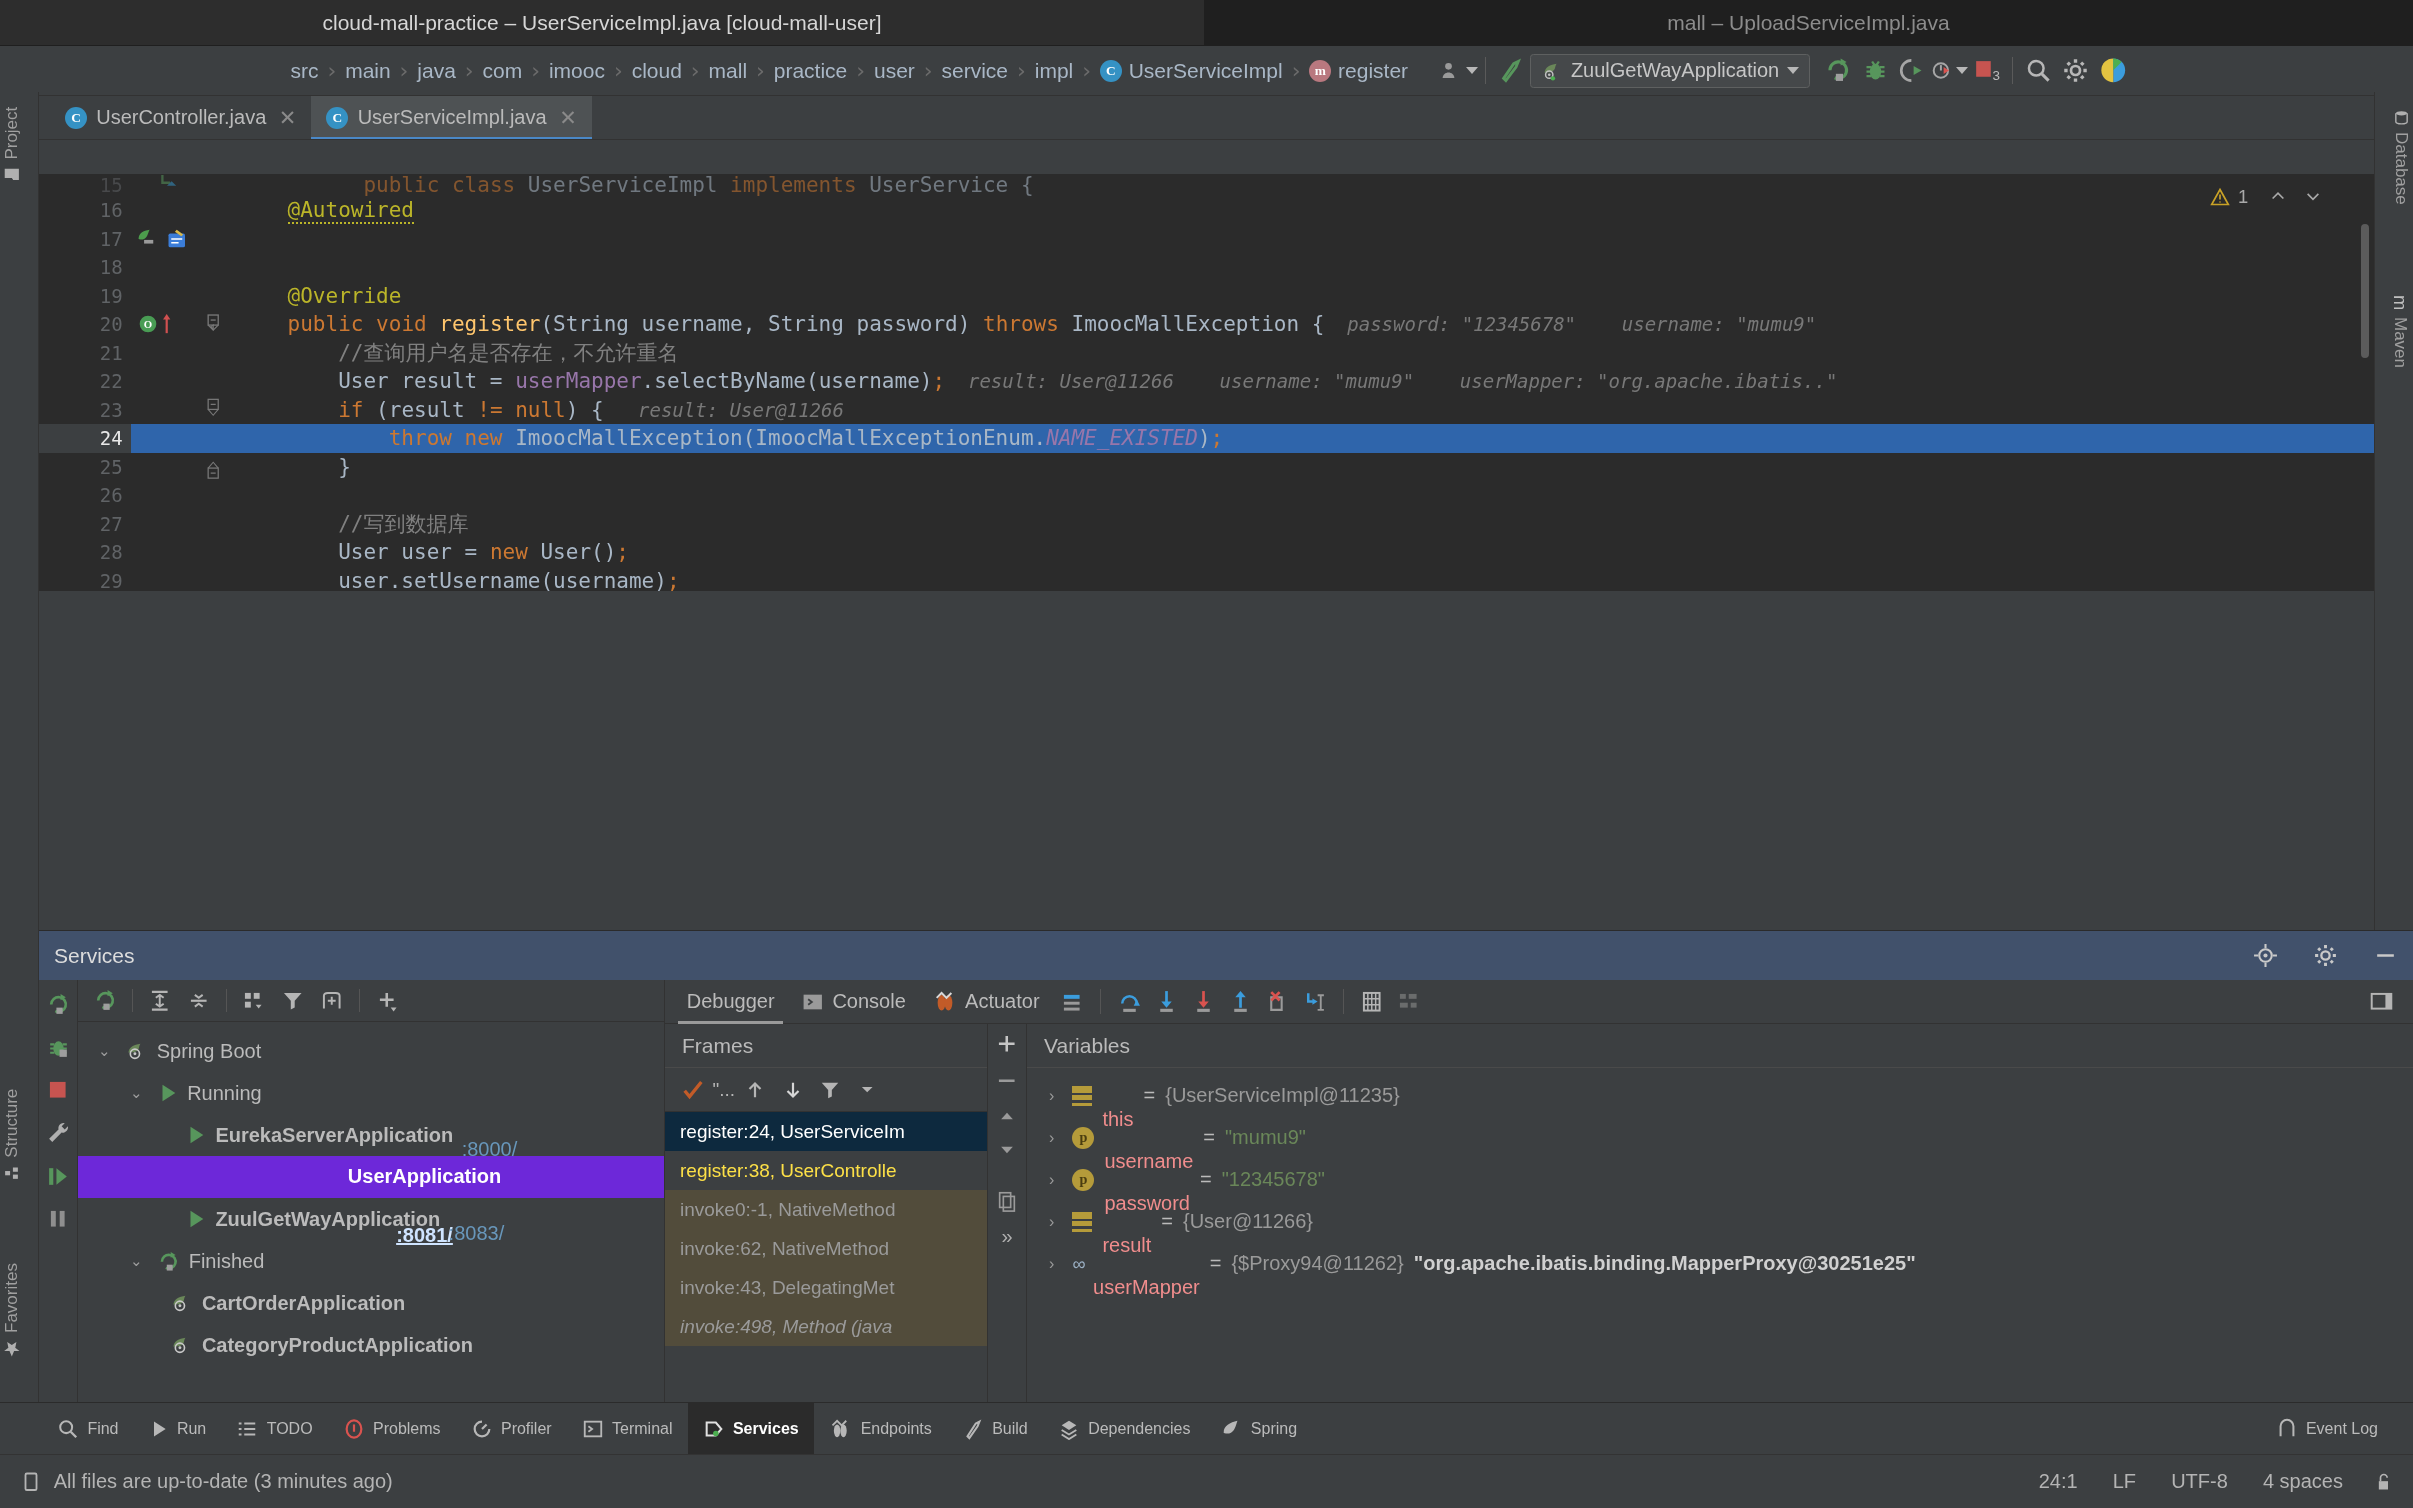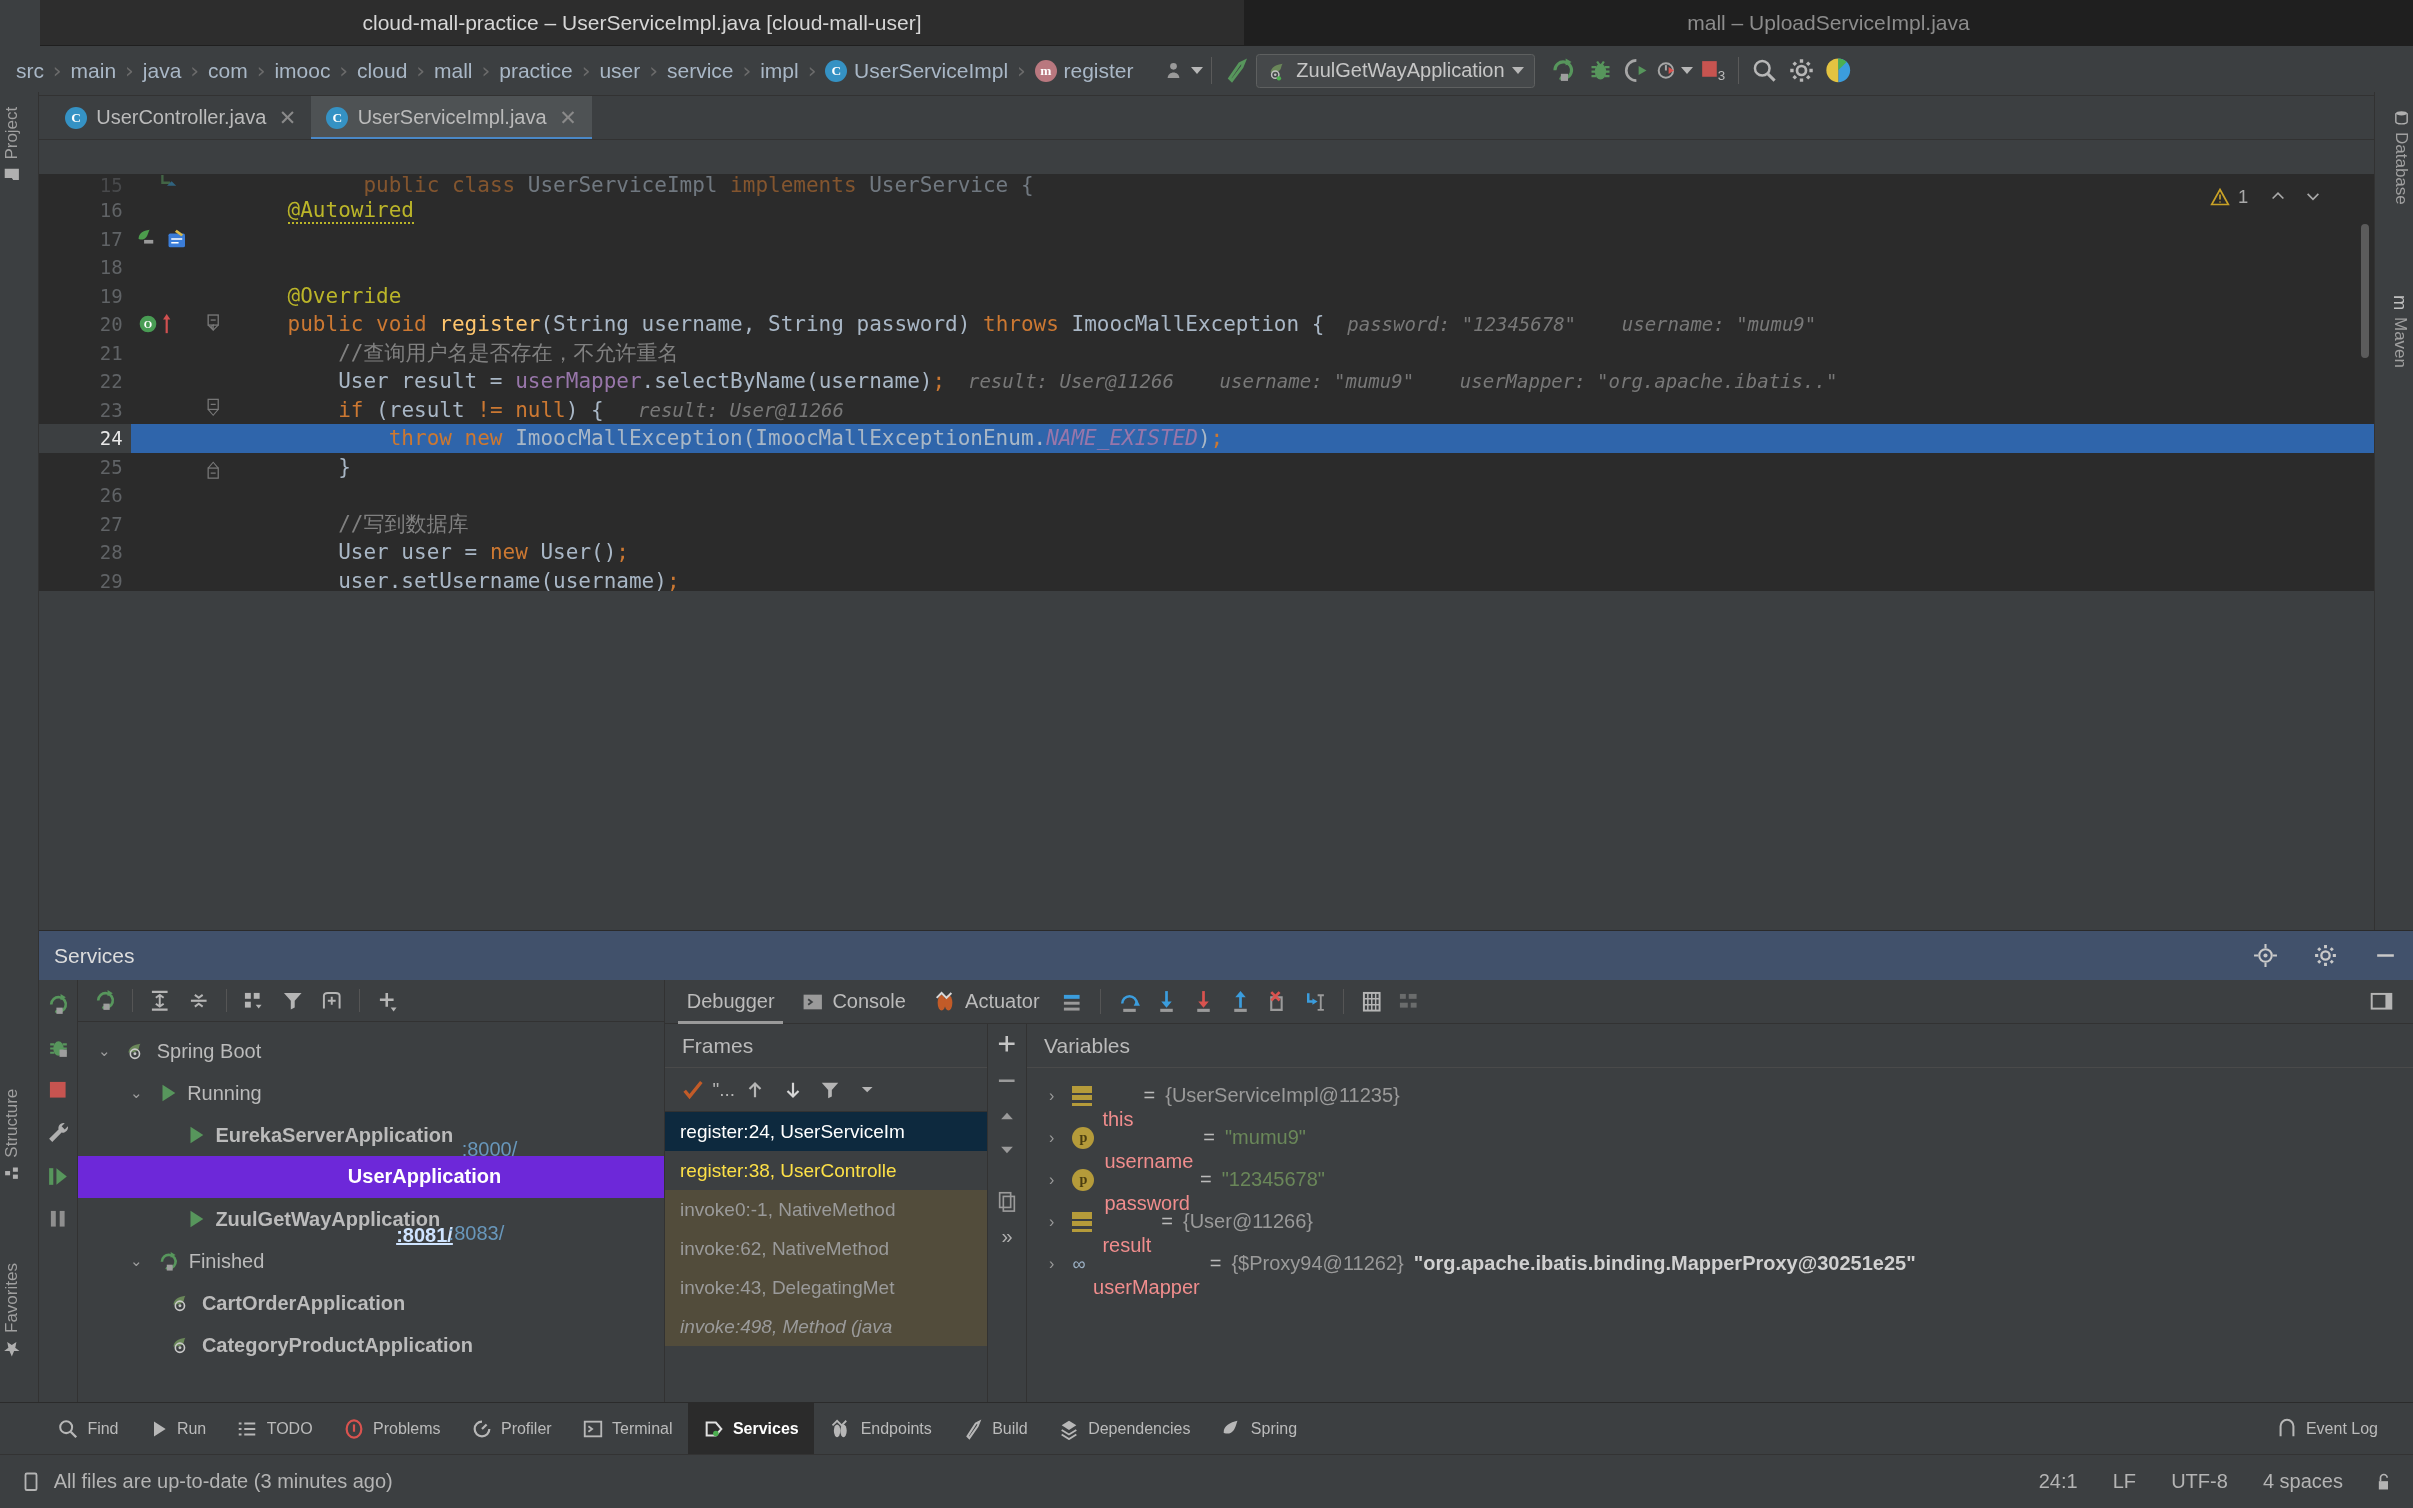--- a/index.html
+++ b/index.html
@@ -6,36 +6,37 @@
   html, body {
     width: 2413px; height: 1508px;
     background: #3c3f41;
     font-family: "Liberation Sans", sans-serif;
     overflow: hidden;
     -webkit-font-smoothing: antialiased;
   }
   #root { position: relative; width: 2413px; height: 1508px; }
 
   
-  .titlebar-row { display: flex; height: 46px; width: 100%; padding-left: 40px; }
+  .titlebar-row { display: flex; height: 46px; width: 100%; }
   .titlebar {
     background: #2b2b2b; color: #bdbdbd;
     display: flex; align-items: center; justify-content: center;
     font-size: 21px; height: 46px;
     border-bottom: 0.8px solid #1f1f1f;
   }
   .titlebar.active { width: 1204px; background: #2d2d2d; color: #d6d6d6; }
   .titlebar.inactive { flex: 1; background: #1f1f1f; color: #8c8c8c; }
 
   
   .navbar {
     height: 50px; background: #3c3f41;
     display: flex; align-items: center;
     padding-left: 8.4px; padding-right: 7px;
     border-bottom: 0.8px solid #323232;
+    justify-content: center;
   }
   .crumbs { display: flex; align-items: center; height: 100%; }
   .crumb {
     color: #a9b7c6; font-size: 21px;
     padding: 0 7.5px; white-space: nowrap;
     display: flex; align-items: center; gap: 6.7px;
   }
   .crumb-sep {
     color: #6b6b6b; font-size: 22px; width: 11.7px; text-align: center;
     font-family: "DejaVu Sans", sans-serif;

